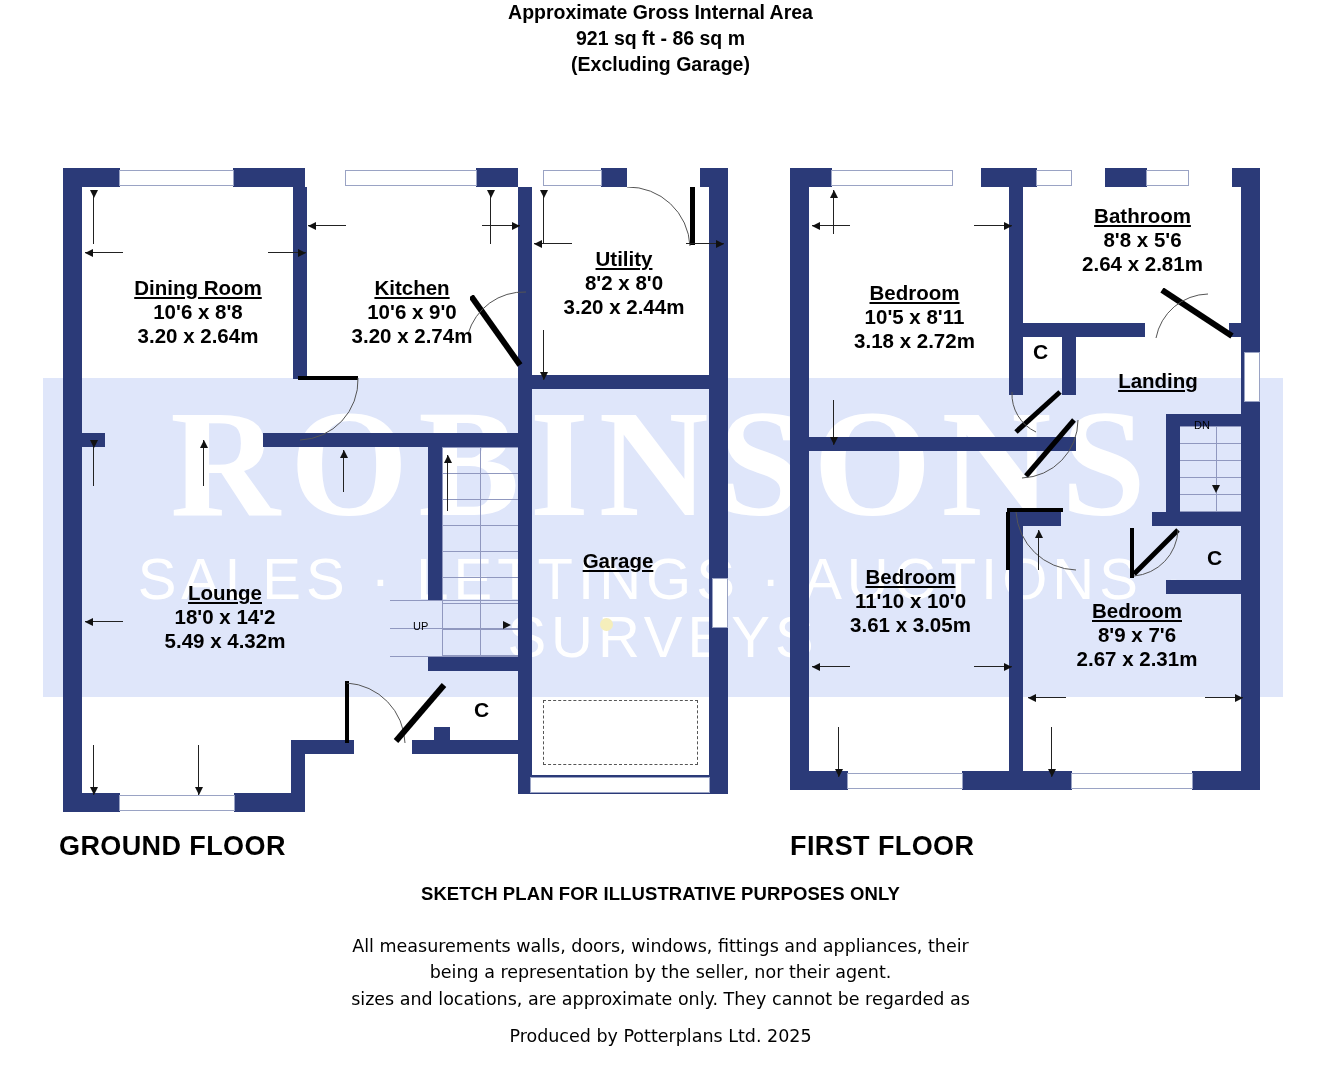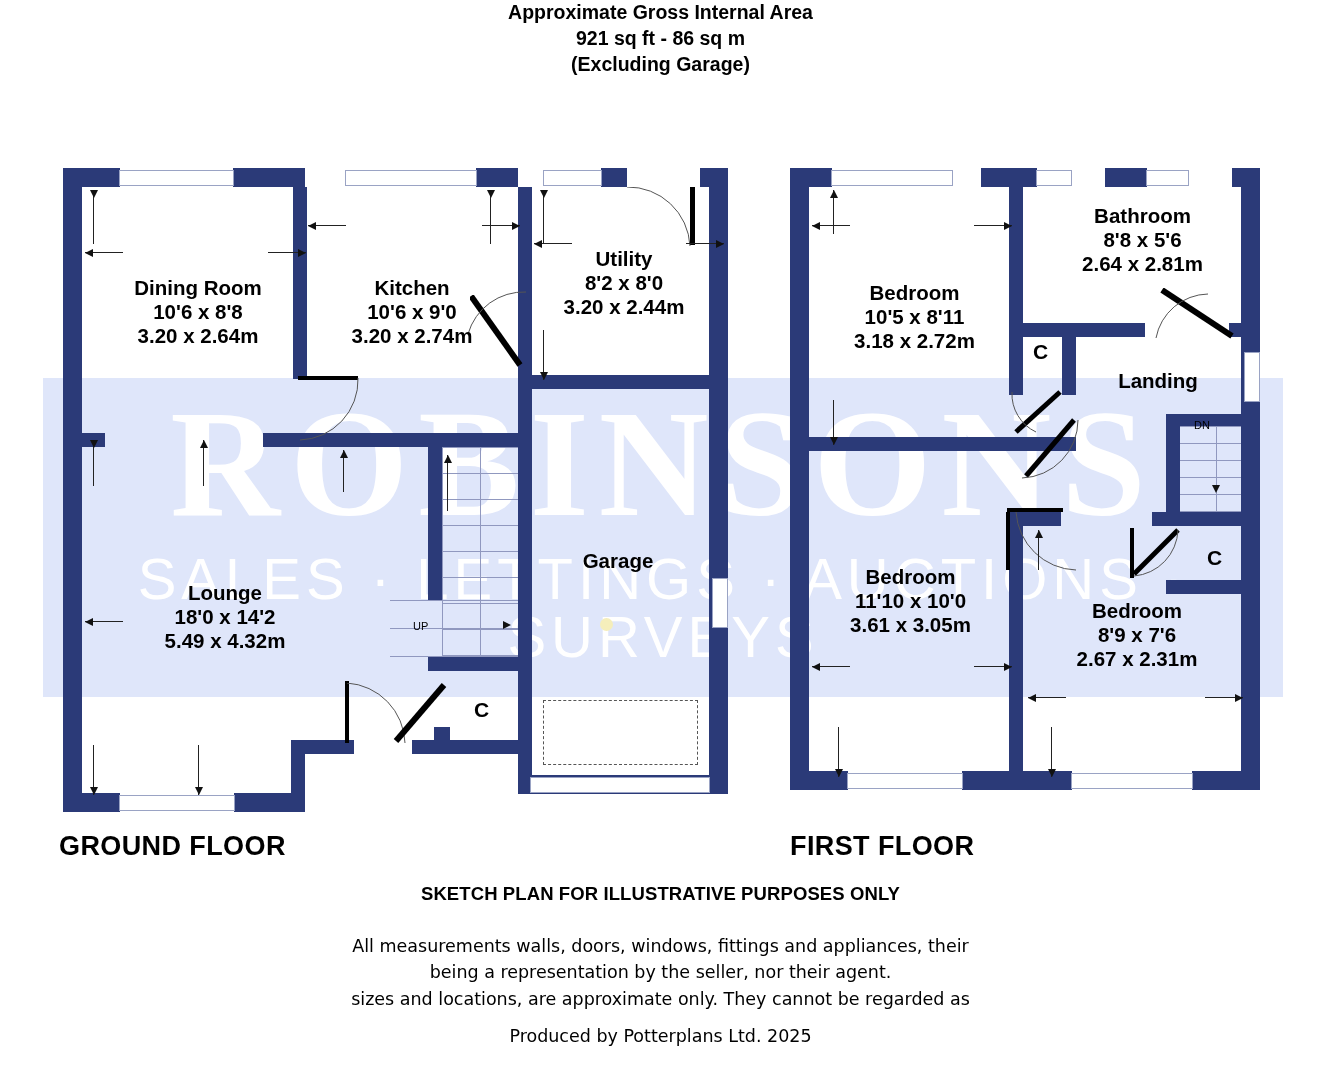--- a/index.html
+++ b/index.html
@@ -23,21 +23,21 @@
   #wm-dot{position:absolute;left:600px;top:618px;width:13px;height:13px;border-radius:50%;
           background:#f5eebb;z-index:3;}
 
   
   #plan{position:absolute;left:0;top:0;width:1321px;height:1080px;z-index:2;}
 
   .w{position:absolute;background:#2b3a78;z-index:4;}       
   .win{position:absolute;background:#fff;border:1px solid #9aa3c4;box-sizing:border-box;z-index:5;}
   .room-lbl{position:absolute;z-index:6;text-align:center;font-weight:bold;
             line-height:1.16;white-space:nowrap;}
-  .room-lbl .nm{font-size:20.5px;}
+  .room-lbl .nm{font-size:20.5px;text-decoration:underline;}
   .room-lbl .dim{font-size:20.5px;}
   .cup{position:absolute;z-index:6;font-size:21px;font-weight:bold;}
   .small-lbl{position:absolute;z-index:6;font-size:11px;}
 
   
   .stair{position:absolute;z-index:3;}
   .stair .tread{position:absolute;left:0;width:100%;height:0;border-top:1px solid #9098bf;}
   .stair .rail{position:absolute;top:0;height:100%;width:0;border-left:1px solid #9098bf;}
 
   

